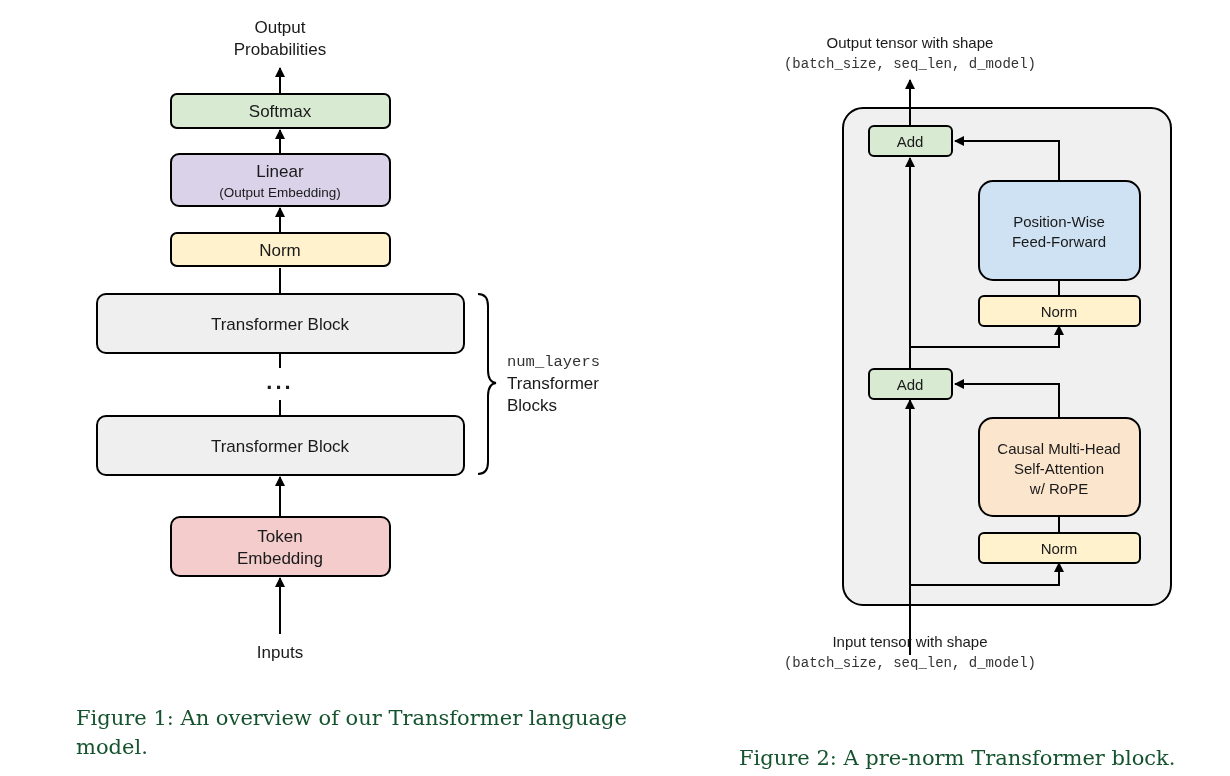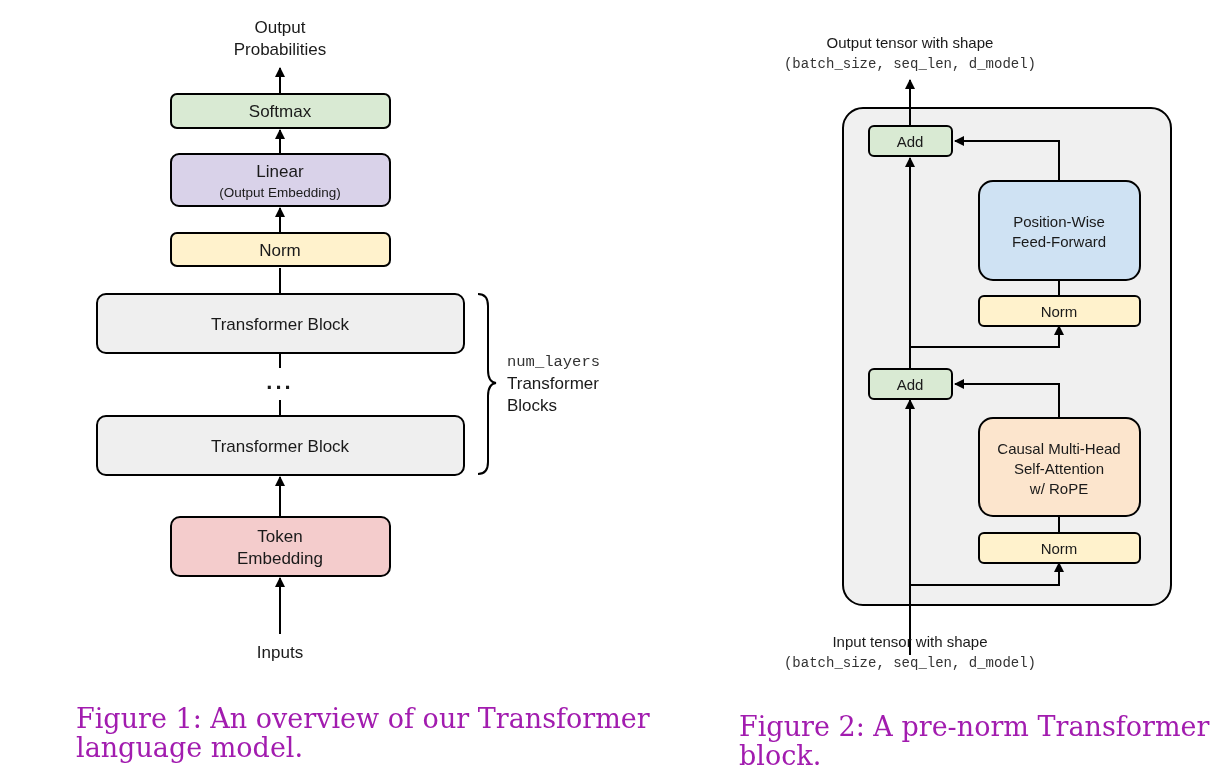--- a/index.html
+++ b/index.html
@@ -1,20 +1,20 @@
 <!DOCTYPE html>
 <html><head>
 <meta charset="utf-8">
 <style>
   html, body { margin:0; padding:0; background:#ffffff; }
   body { width:1230px; height:776px; position:relative; overflow:hidden; font-family:"Liberation Sans", sans-serif; color:#111; }
   svg { position:absolute; left:0; top:0; }
   .sans { font-family:"Liberation Sans", sans-serif; fill:#1a1a1a; }
   .mono { font-family:"Liberation Mono", monospace; fill:#333; }
-  .caption { position:absolute; font-family:"DejaVu Serif", serif; font-size:27px; line-height:29px; color:#a21caf; }
+  .caption { position:absolute; font-family:"DejaVu Serif", serif; font-size:21px; line-height:29px; color:#14532d; }
 </style>
 </head>
 <body>
 
 <svg width="1230" height="776" viewBox="0 0 1230 776">
   <defs>
     <marker id="arr" markerWidth="10" markerHeight="10" refX="9" refY="5" orient="auto" markerUnits="userSpaceOnUse">
       <path d="M0,0 L10,5 L0,10 z" fill="#000"></path>
     </marker>
   </defs>
@@ -100,13 +100,13 @@
 
     <rect x="979" y="533" width="161" height="30" rx="5" fill="#fff2cc" stroke="#000" stroke-width="2"></rect>
     <text class="sans" x="1059" y="554" text-anchor="middle" font-size="15">Norm</text>
 
     <text class="sans" x="910" y="647" text-anchor="middle" font-size="15">Input tensor with shape</text>
     <text class="mono" x="910" y="667" text-anchor="middle" font-size="14">(batch_size, seq_len, d_model)</text>
   </g>
 </svg>
 
 <div class="caption" style="left:76px; top:704px; width:600px;">Figure 1: An overview of our Transformer language model.</div>
-<div class="caption" style="left:739px; top:712px; width:480px;">Figure 2: A pre-norm Transformer block.</div>
+<div class="caption" style="left:739px; top:744px; width:480px;">Figure 2: A pre-norm Transformer block.</div>
 
 </body></html>

